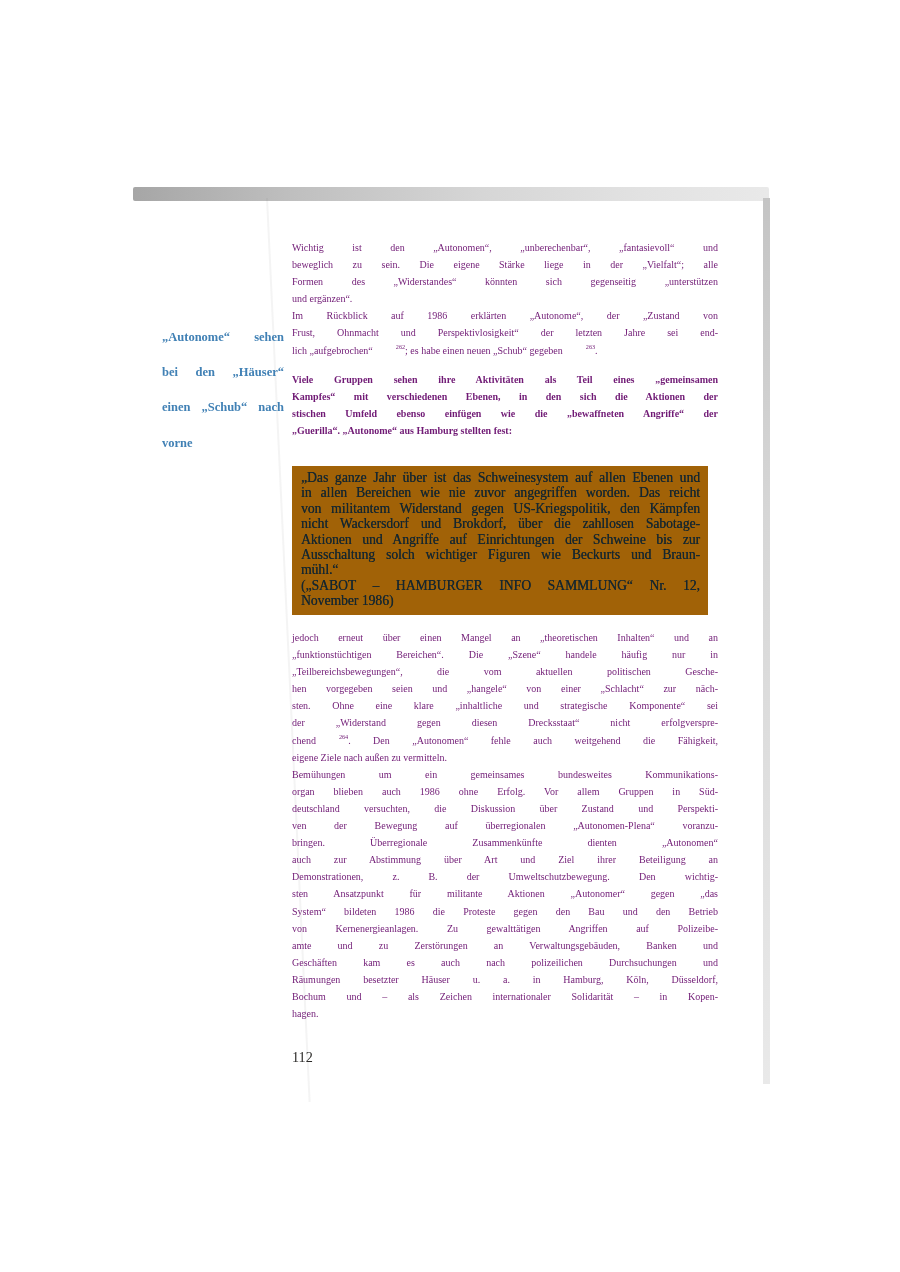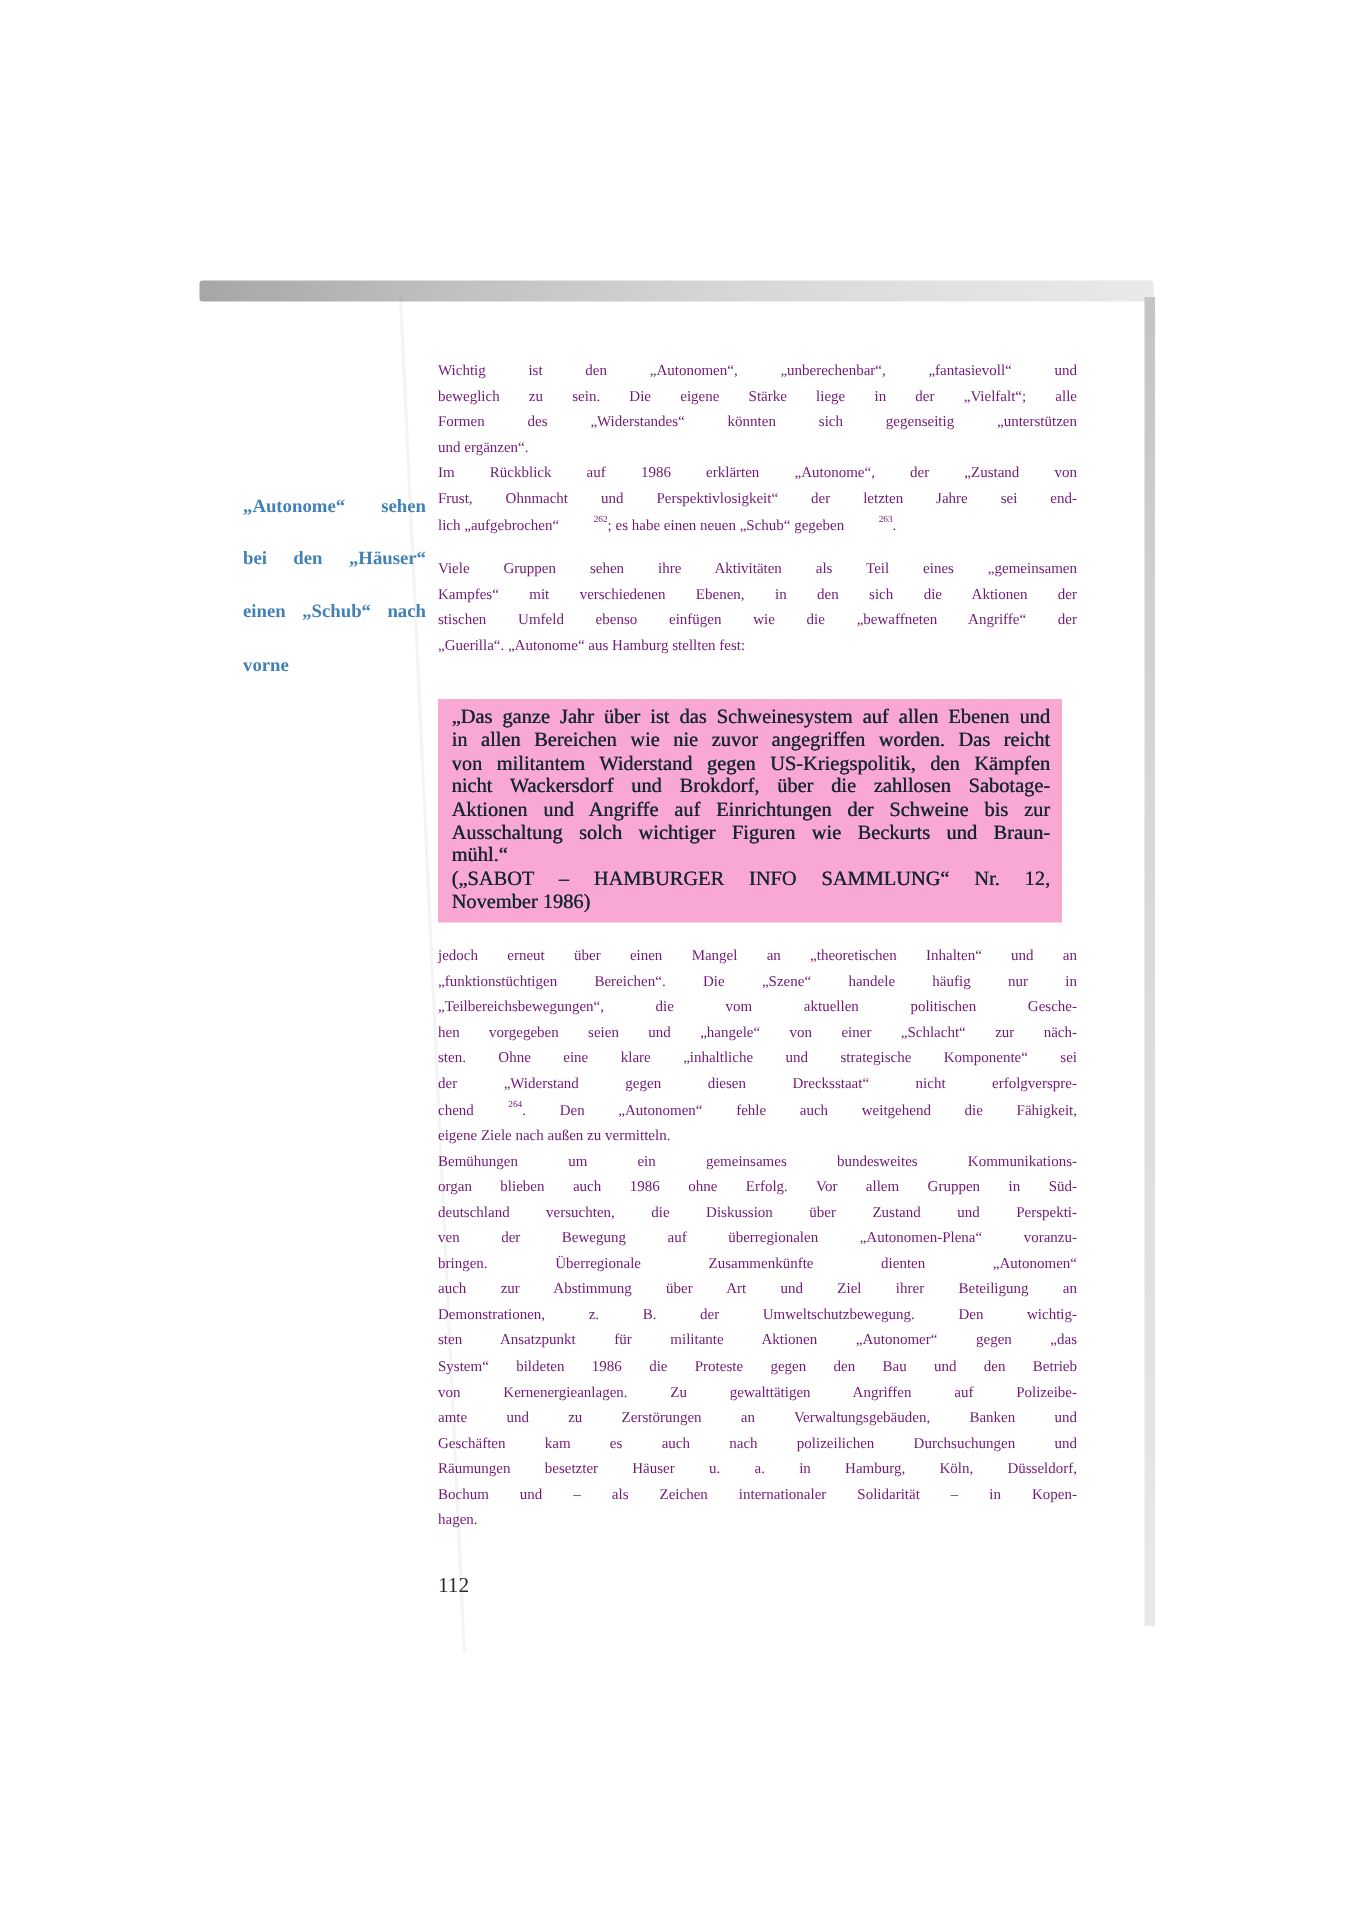--- a/index.html
+++ b/index.html
@@ -15,21 +15,21 @@
   #crease{position:absolute;left:266px;top:198px;width:2px;height:905px;
             background:rgba(110,110,110,0.08);transform:rotate(-2.7deg);transform-origin:top left;}
   
   .margin-note{position:absolute;left:162px;top:310px;width:122px;
             font-size:12.5px;line-height:15.2px;font-weight:bold;}
   .margin-note .tline{text-align:left;margin-top:20px;}
   
   .textcol{position:absolute;left:292px;width:426px;color:#701a75;
             font-size:10px;line-height:17.1px;}
   #blk1{top:239px;}
-  #blk2{top:371px;}
+  #blk2{top:371px;font-weight:bold;}
   #blk3{top:629px;}
   .tline{text-align:justify;text-align-last:justify;white-space:normal;}
   .para > .tline:last-child{text-align-last:left;}
   .tline sup{font-size:0.62em;line-height:0;vertical-align:super;margin-left:23px;}
   
   #highlight{position:absolute;left:292px;top:466px;width:416px;box-sizing:border-box;
             padding:4px 8px 6px 9px;color:#16272f;
             font-size:13.6px;line-height:15.4px;
             text-shadow:0.25px 0 currentColor;}
   
@@ -67,21 +67,21 @@
 
   <div id="blk2" class="textcol">
     <div class="para">
         <div class="tline">Viele Gruppen sehen ihre Aktivitäten als Teil eines „gemeinsamen</div>
         <div class="tline">Kampfes“ mit verschiedenen Ebenen, in den sich die Aktionen der</div>
         <div class="tline">stischen Umfeld ebenso einfügen wie die „bewaffneten Angriffe“ der</div>
         <div class="tline">„Guerilla“. „Autonome“ aus Hamburg stellten fest:</div>
       </div>
   </div>
 
-  <div id="highlight" style="background-color: #f9a8d4;">
+  <div id="highlight" style="background-color: #a16207;">
     <div class="para">
         <div class="tline">„Das ganze Jahr über ist das Schweinesystem auf allen Ebenen und</div>
         <div class="tline">in allen Bereichen wie nie zuvor angegriffen worden. Das reicht</div>
         <div class="tline">von militantem Widerstand gegen US-Kriegspolitik, den Kämpfen</div>
         <div class="tline">nicht Wackersdorf und Brokdorf, über die zahllosen Sabotage-</div>
         <div class="tline">Aktionen und Angriffe auf Einrichtungen der Schweine bis zur</div>
         <div class="tline">Ausschaltung solch wichtiger Figuren wie Beckurts und Braun-</div>
         <div class="tline">mühl.“</div>
       </div>
     <div class="para">

